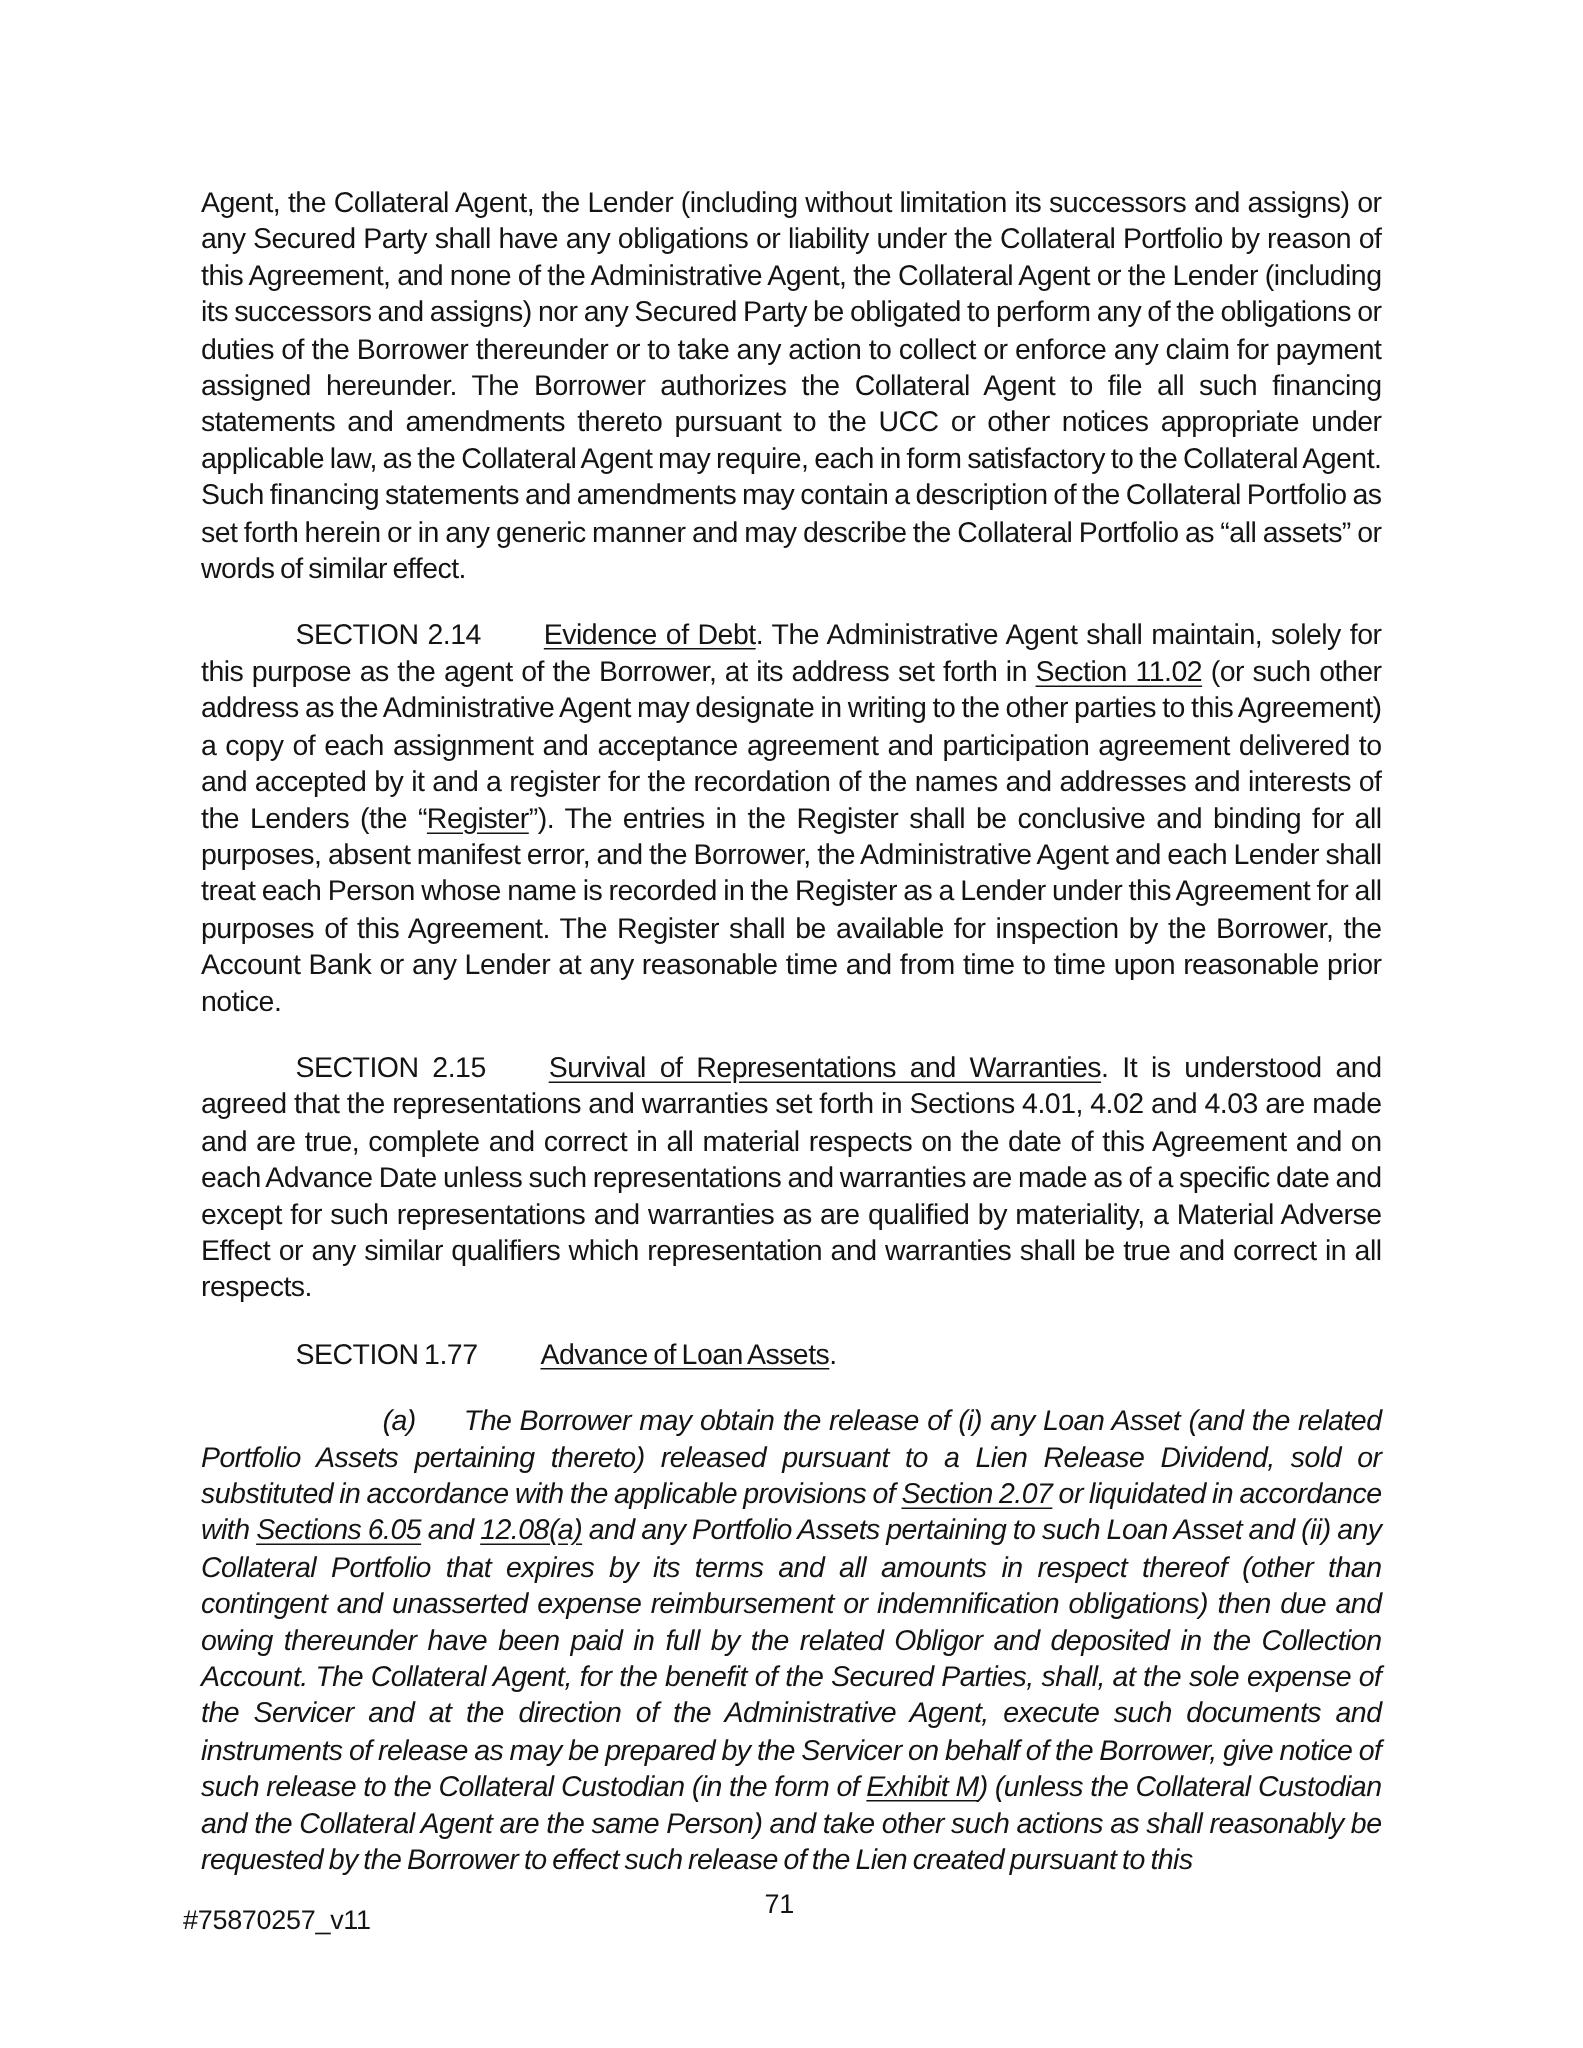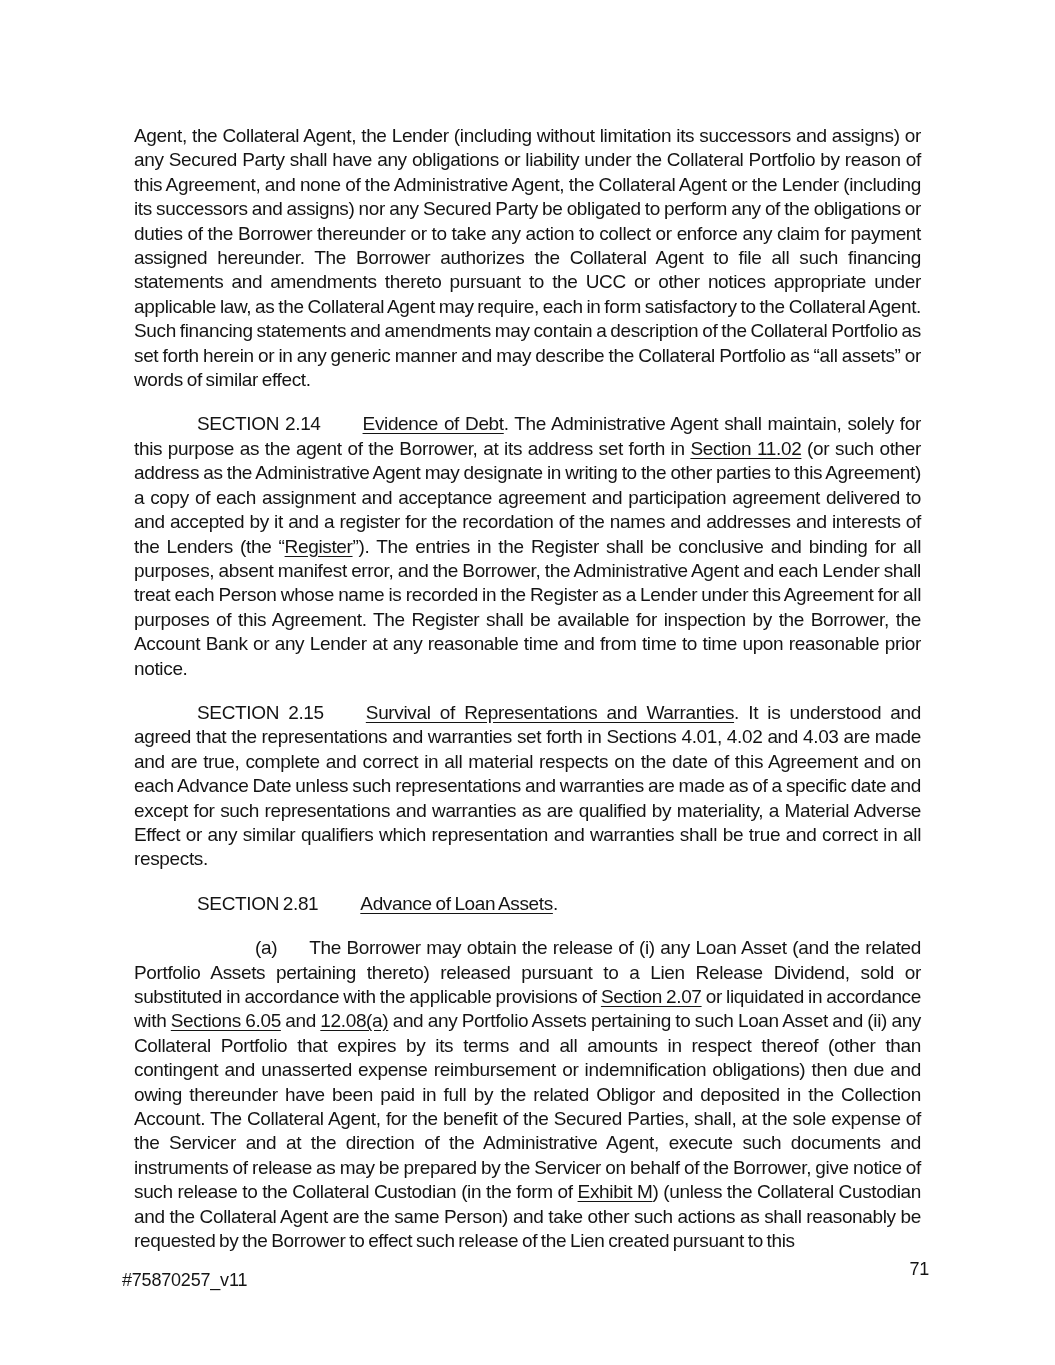--- a/index.html
+++ b/index.html
@@ -32,20 +32,21 @@
     text-align-last: left;
   }
   p.para + p.para {
     margin-top: 20px;
   }
   p.section {
     text-indent: 63px;
   }
   p.subsection {
     text-indent: 121px;
+    font-style: italic;
   }
   .tab {
     display: inline-block;
     width: 42px;
   }
   .subsection .tab {
     width: 32px;
   }
   .u {
     text-decoration: underline;
@@ -61,33 +62,33 @@
     letter-spacing: -0.2px;
   }
   .footer-doc-id {
     position: absolute;
     left: 0;
     top: 11px;
   }
   .footer-page-num {
     position: absolute;
     left: 0;
-    right: 4px;
+    right: 16px;
     top: 0;
-    text-align: right;
+    text-align: center;
   }
 </style>
 </head>
 <body>
 
 <div class="page">
   <div class="content">
     <p class="para body"><span>Agent, the Collateral Agent, the Lender (including without limitation its successors and assigns) or any Secured Party shall have any obligations or liability under the Collateral Portfolio by reason of this Agreement, and none of the Administrative Agent, the Collateral Agent or the Lender (including its successors and assigns) nor any Secured Party be obligated to perform any of the obligations or duties of the Borrower thereunder or to take any action to collect or enforce any claim for payment assigned hereunder.  The Borrower authorizes the Collateral Agent to file all such financing statements and amendments thereto pursuant to the UCC or other notices appropriate under applicable law, as the Collateral Agent may require, each in form satisfactory to the Collateral Agent.  Such financing statements and amendments may contain a description of the Collateral Portfolio as set forth herein or in any generic manner and may describe the Collateral Portfolio as “all assets” or words of similar effect.</span></p>
     <p class="para section"><span>SECTION 2.14</span><span class="tab"></span><span class="u">Evidence of Debt</span><span>.  The Administrative Agent shall maintain, solely for this purpose as the agent of the Borrower, at its address set forth in </span><span class="u">Section 11.02</span><span> (or such other address as the Administrative Agent may designate in writing to the other parties to this Agreement) a copy of each assignment and acceptance agreement and participation agreement delivered to and accepted by it and a register for the recordation of the names and addresses and interests of the Lenders (the “</span><span class="u">Register</span><span>”).  The entries in the Register shall be conclusive and binding for all purposes, absent manifest error, and the Borrower, the Administrative Agent and each Lender shall treat each Person whose name is recorded in the Register as a Lender under this Agreement for all purposes of this Agreement.  The Register shall be available for inspection by the Borrower, the Account Bank or any Lender at any reasonable time and from time to time upon reasonable prior notice.</span></p>
     <p class="para section"><span>SECTION 2.15</span><span class="tab"></span><span class="u">Survival of Representations and Warranties</span><span>.  It is understood and agreed that the representations and warranties set forth in Sections 4.01, 4.02 and 4.03 are made and are true, complete and correct in all material respects on the date of this Agreement and on each Advance Date unless such representations and warranties are made as of a specific date and except for such representations and warranties as are qualified by materiality, a Material Adverse Effect or any similar qualifiers which representation and warranties shall be true and correct in all respects.</span></p>
-    <p class="para section"><span>SECTION 2.81</span><span class="tab"></span><span class="u">Advance of Loan Assets</span><span>.</span></p>
+    <p class="para section"><span>SECTION 1.77</span><span class="tab"></span><span class="u">Advance of Loan Assets</span><span>.</span></p>
     <p class="para subsection"><span>(a)</span><span class="tab"></span><span>The Borrower may obtain the release of (i) any Loan Asset (and the related Portfolio Assets pertaining thereto) released pursuant to a Lien Release Dividend, sold or substituted in accordance with the applicable provisions of </span><span class="u">Section 2.07</span><span> or liquidated in accordance with </span><span class="u">Sections 6.05</span><span> and </span><span class="u">12.08(a)</span><span> and any Portfolio Assets pertaining to such Loan Asset and (ii) any Collateral Portfolio that expires by its terms and all amounts in respect thereof (other than contingent and unasserted expense reimbursement or indemnification obligations) then due and owing thereunder have been paid in full by the related Obligor and deposited in the Collection Account.  The Collateral Agent, for the benefit of the Secured Parties, shall, at the sole expense of the Servicer and at the direction of the Administrative Agent, execute such documents and instruments of release as may be prepared by the Servicer on behalf of the Borrower, give notice of such release to the Collateral Custodian (in the form of </span><span class="u">Exhibit M</span><span>) (unless the Collateral Custodian and the Collateral Agent are the same Person) and take other such actions as shall reasonably be requested by the Borrower to effect such release of the Lien created pursuant to this</span></p>
   </div>
   <div class="footer">
     <span class="footer-doc-id">#75870257_v11</span>
     <span class="footer-page-num">71</span>
   </div>
 </div>
 
 </body></html>

